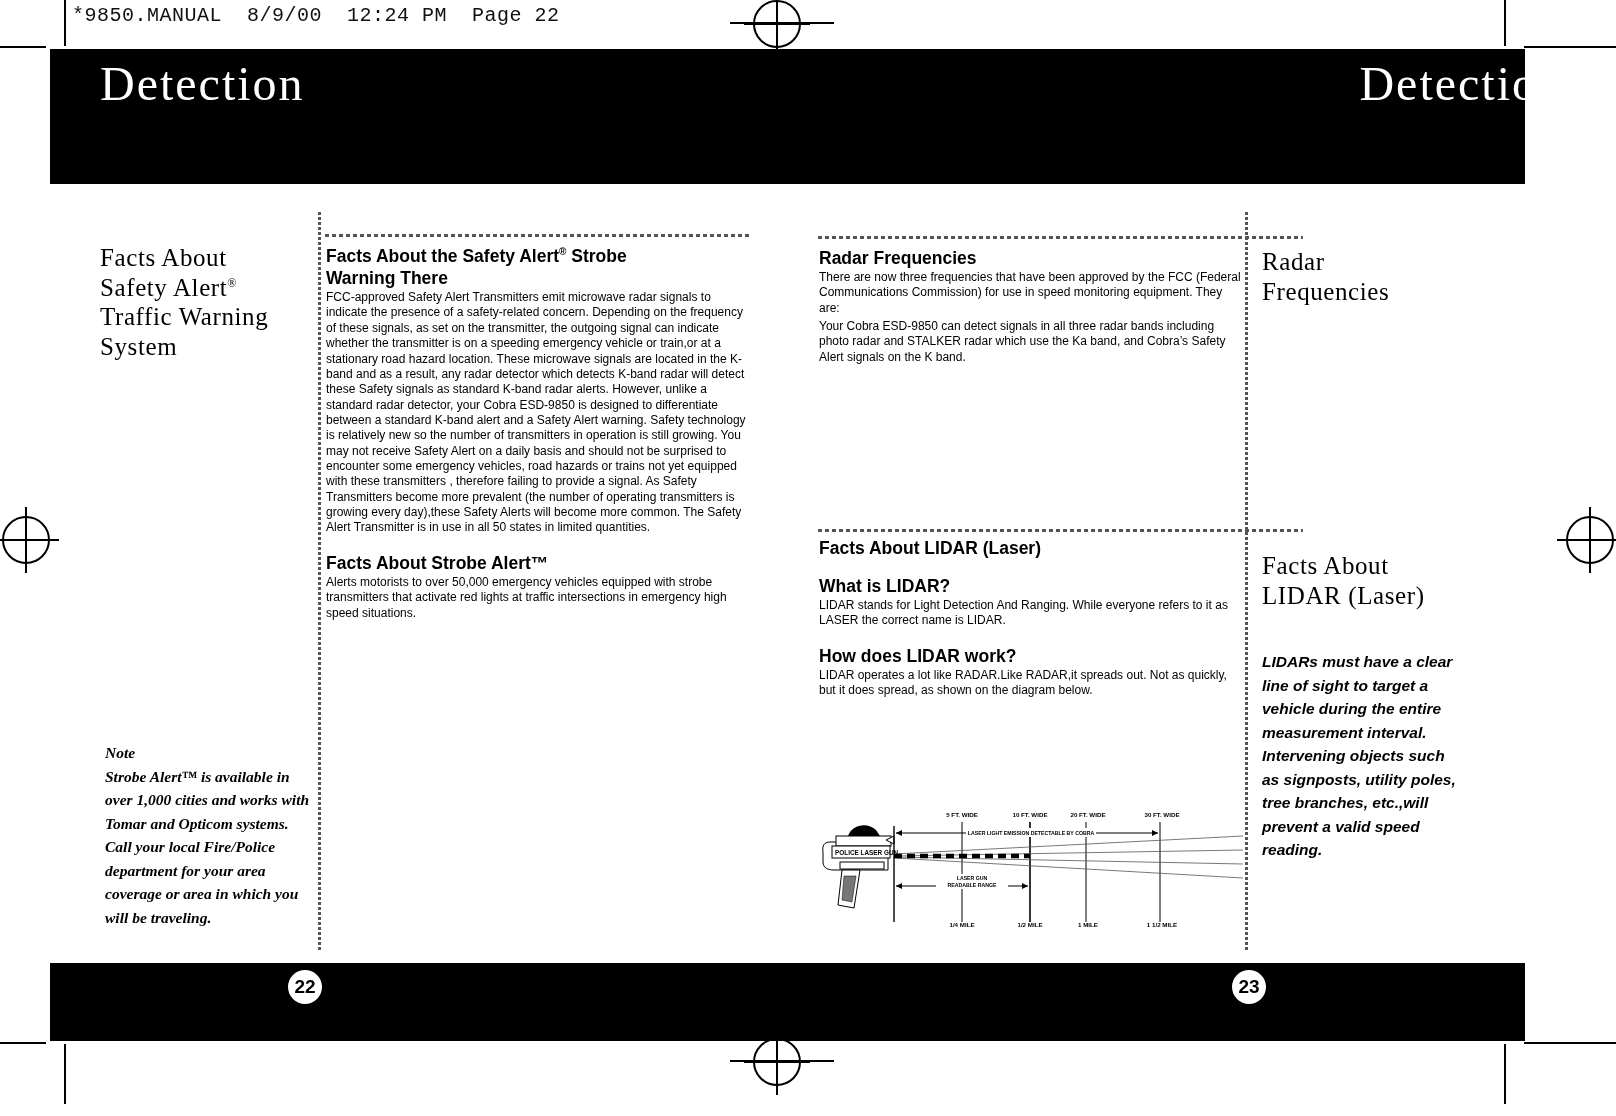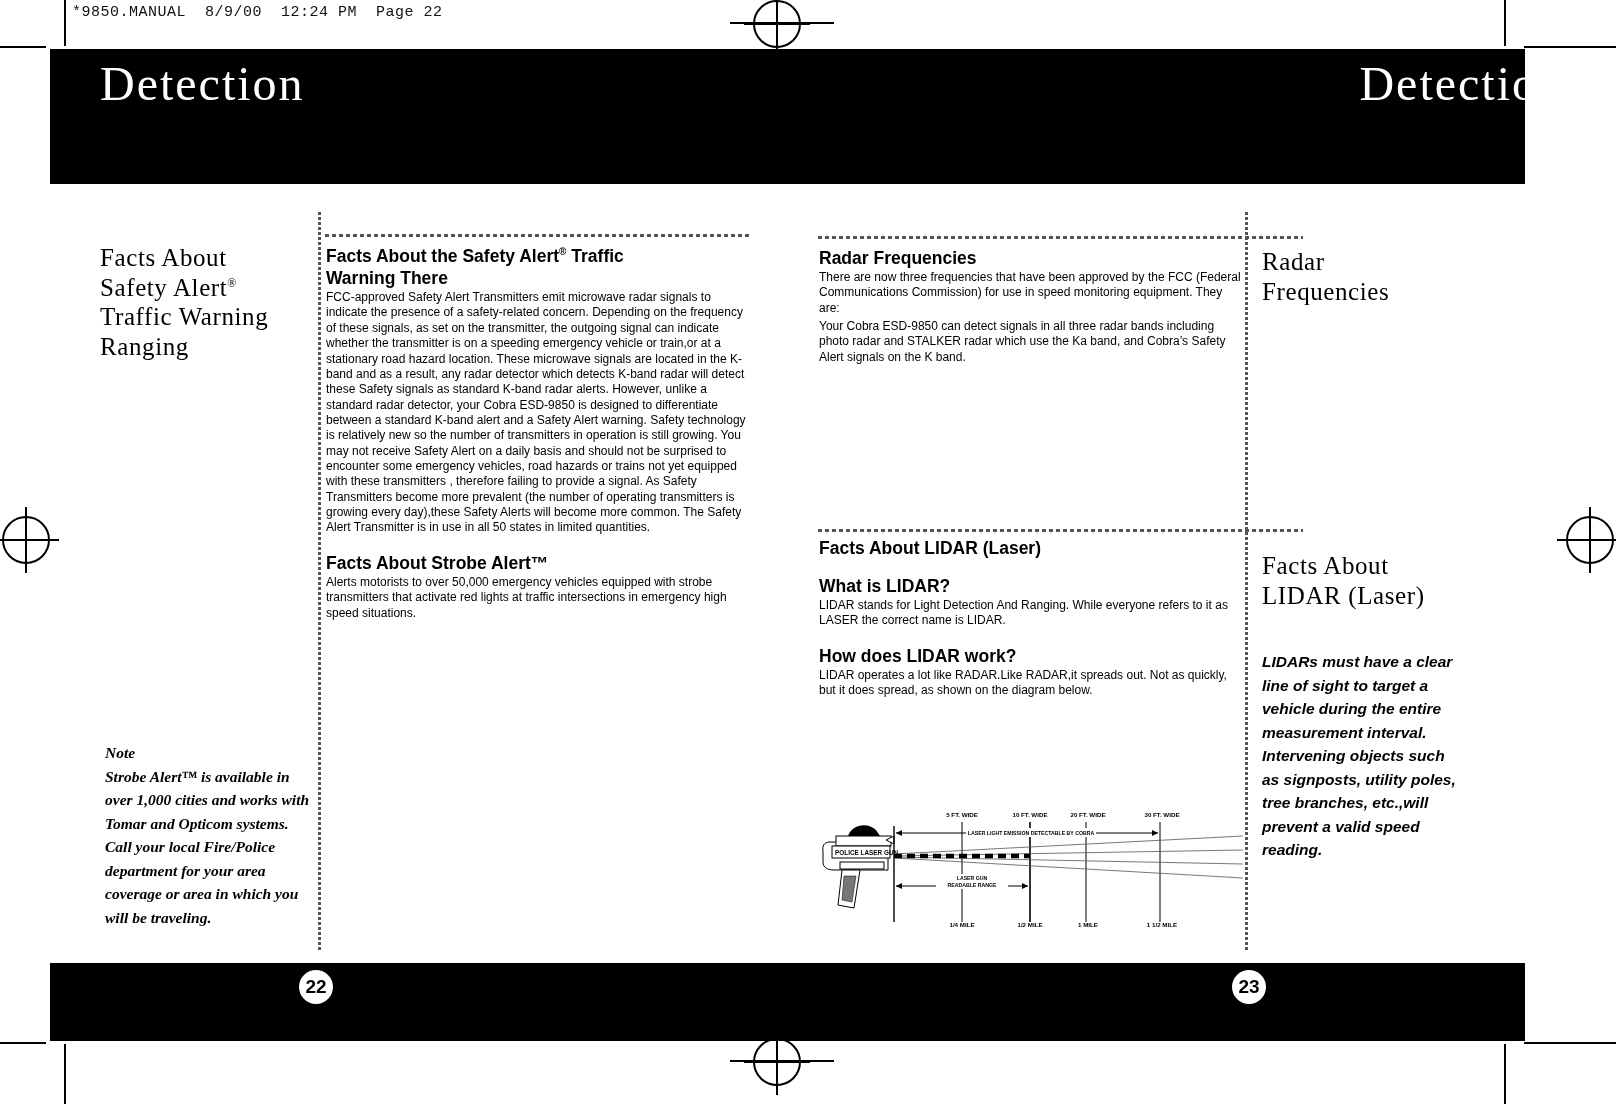--- a/index.html
+++ b/index.html
@@ -14,21 +14,21 @@
   .crop-line{position:absolute;background:#000;}
   .reg{position:absolute;width:44px;height:44px;border:2px solid #000;border-radius:50%;}
   .reg:before,.reg:after{content:"";position:absolute;background:#000;}
   .reg:before{left:-11px;right:-11px;top:50%;height:2px;margin-top:-1px;}
   .reg:after{top:-11px;bottom:-11px;left:50%;width:2px;margin-left:-1px;}
 
   
   .slug{
     position:absolute;left:72px;top:4px;
     font-family:"Liberation Mono","DejaVu Sans Mono",monospace;
-    font-size:15px;letter-spacing:.5px;color:#111;white-space:pre;
+    font-size:20px;letter-spacing:.5px;color:#111;white-space:pre;
   }
 
   
   .header-band{
     position:absolute;left:50px;top:49px;width:1475px;height:135px;background:#000;
   }
   .header-title{
     position:absolute;top:56px;color:#fff;
     font-family:"Liberation Serif","DejaVu Serif",serif;
     font-size:48px;letter-spacing:2px;font-weight:400;white-space:nowrap;
@@ -39,21 +39,21 @@
   
   .footer-band{
     position:absolute;left:50px;top:963px;width:1475px;height:78px;background:#000;
   }
   .pagenum{
     position:absolute;top:970px;width:34px;height:34px;border-radius:50%;
     background:#fff;color:#000;font-weight:bold;font-size:19px;
     display:flex;align-items:center;justify-content:center;
     font-family:"Liberation Sans",sans-serif;
   }
-  .pagenum.left{left:299px;}
+  .pagenum.left{left:288px;}
   .pagenum.right{left:1232px;}
 
   
   .vrule{
     position:absolute;width:3px;
     background:repeating-linear-gradient(to bottom,#555 0 3px,#fff 3px 5px);
   }
   .hrule{
     position:absolute;height:3px;
     background:repeating-linear-gradient(to right,#555 0 4px,#fff 4px 7px);
@@ -132,32 +132,32 @@
   <div class="hrule" style="left:1245px;top:236px;width:58px;"></div>
   <div class="hrule" style="left:1245px;top:529px;width:58px;"></div>
 
   <div class="col" style="left:100px;top:243px;width:210px;">
     <div class="side-head">
       <div>Facts About</div>
       <div>
         <span>Safety Alert</span><sup>®</sup>
       </div>
       <div>Traffic Warning</div>
-      <div>Ranging</div>
+      <div>System</div>
     </div>
   </div>
 
   <div class="col side-note" style="left:105px;top:741px;width:206px;font-family:Liberation Serif, serif;">
     <span class="nt">Note</span>
     <span>Strobe Alert™ is available in over 1,000 cities and works with Tomar and Opticom systems.  Call your local Fire/Police department for your area coverage or area in which you will be traveling.</span>
   </div>
 
   <div class="col" style="left:326px;top:245px;width:424px;">
     <div class="body-h">
-      <span>Facts About the Safety Alert</span><sup>®</sup><span> Traffic</span><br>
+      <span>Facts About the Safety Alert</span><sup>®</sup><span> Strobe</span><br>
       <span>Warning There</span>
     </div>
     <p class="body-p">FCC-approved Safety Alert Transmitters emit microwave radar signals to indicate the presence of a safety-related concern. Depending on the frequency of these signals, as set on the transmitter, the outgoing signal can indicate whether the transmitter is on a speeding emergency vehicle or train,or at a stationary road hazard location. These microwave signals are located in the K-band and as a result, any radar detector which detects K-band radar will detect these Safety signals as standard K-band radar alerts. However, unlike a standard radar detector, your Cobra ESD-9850 is designed to differentiate between a standard K-band alert and a Safety Alert warning. Safety technology is relatively new so the number of transmitters in operation is still growing. You may not receive Safety Alert on a daily basis and should not be surprised to encounter some emergency vehicles, road hazards or trains not yet equipped with these transmitters , therefore failing to provide a signal. As Safety Transmitters become more prevalent (the number of operating transmitters is growing every  day),these Safety Alerts will become more common. The Safety Alert Transmitter is in use in all 50 states in limited quantities.</p>
     <div class="body-h gap">Facts About Strobe Alert™</div>
     <p class="body-p">Alerts motorists to over 50,000 emergency vehicles equipped with strobe transmitters that activate red lights at traffic intersections in emergency high speed situations.</p>
   </div>
 
   <div class="col" style="left:819px;top:247px;width:424px;">
     <div class="body-h">Radar Frequencies</div>
     <p class="body-p">There are now three frequencies that have been approved by the FCC (Federal Communications Commission) for use in speed monitoring equipment. They are:</p>

